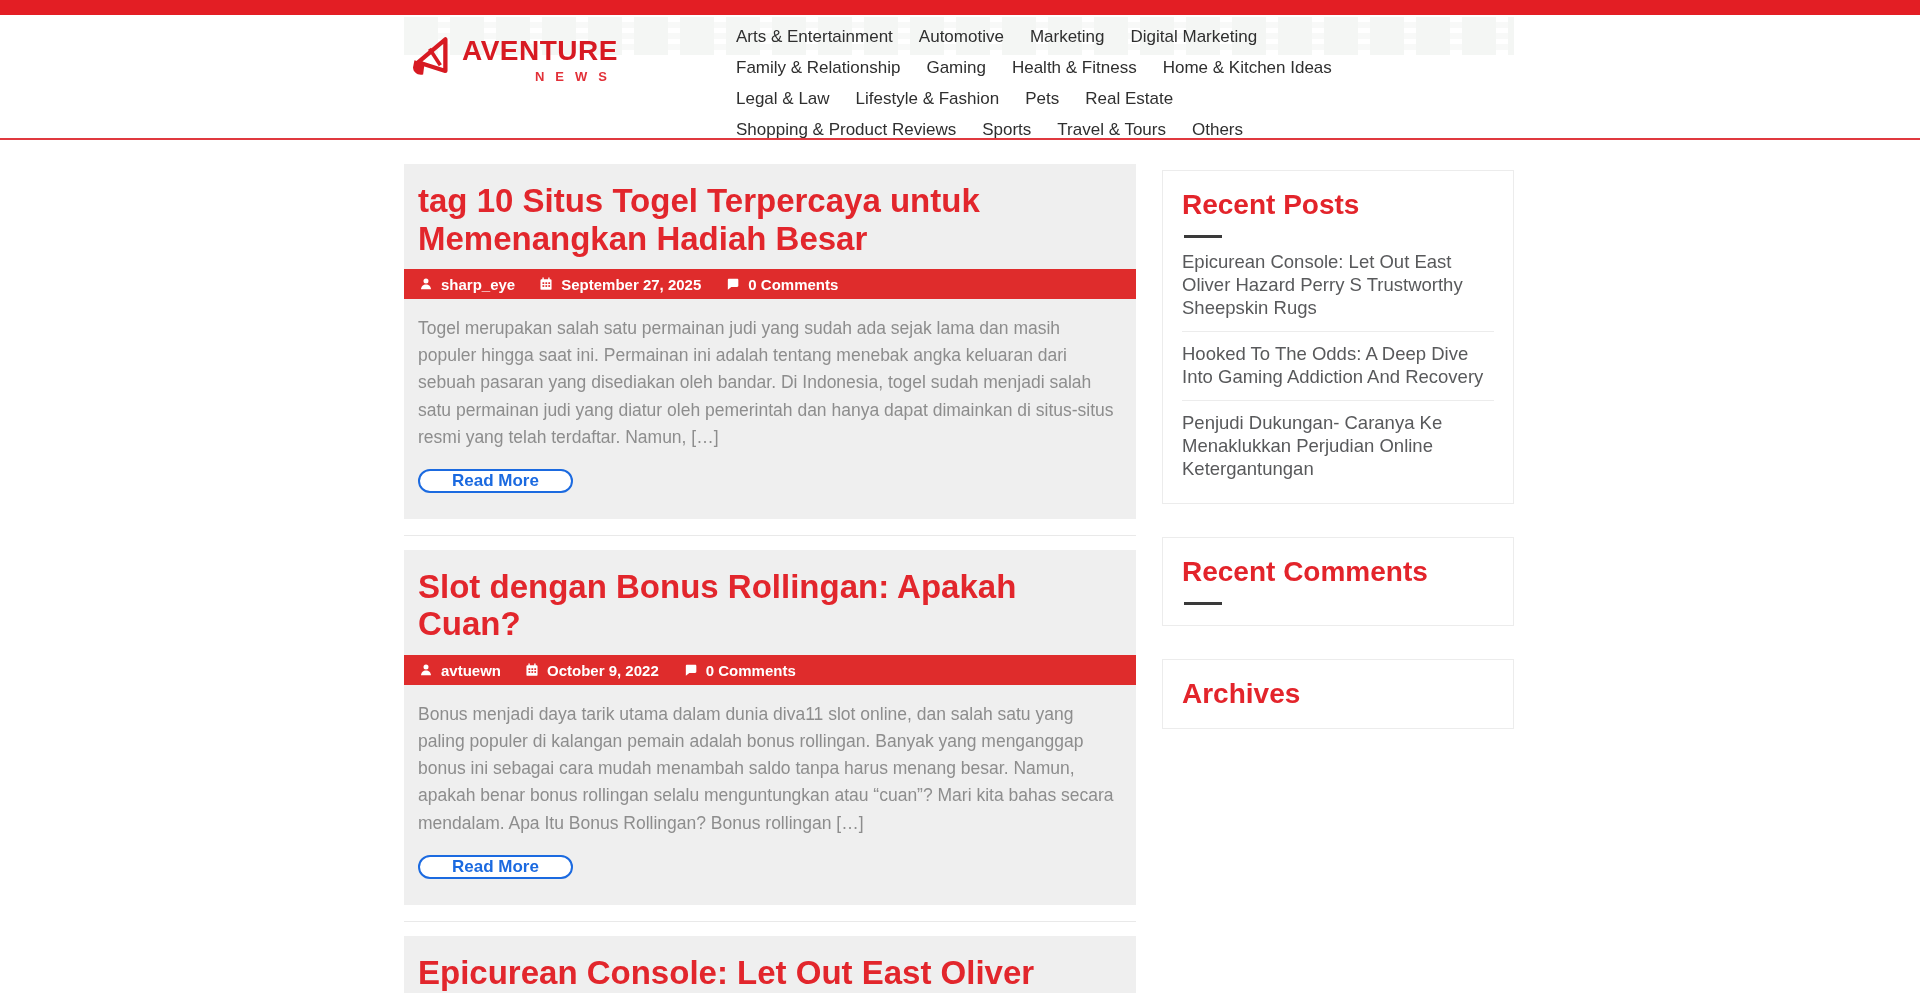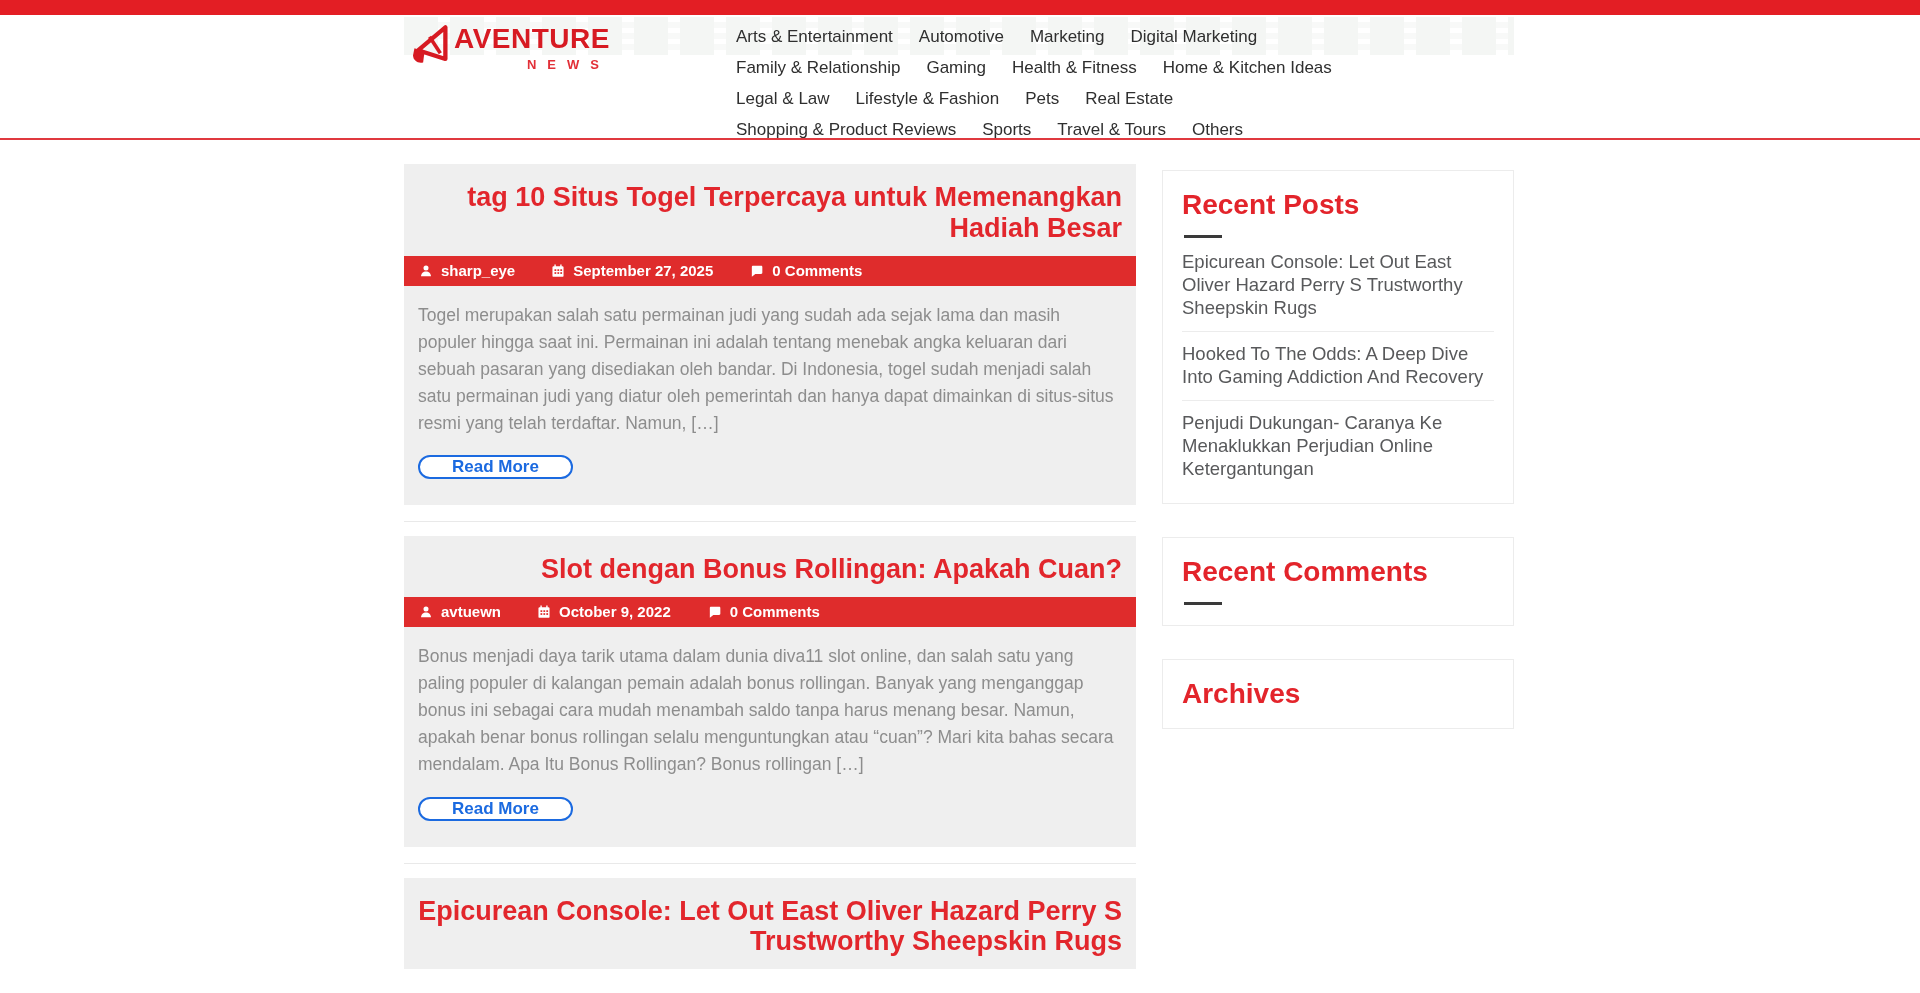--- a/index.html
+++ b/index.html
@@ -8,36 +8,36 @@
 
   
   .topbar { height:15px; background:#e31e24; }
   .header { position:relative; height:125px; background:#fff; border-bottom:2px solid #e0393f; }
   .header-inner { position:relative; width:1110px; margin-left:404px; height:100%; }
   .watermark { position:absolute; left:0; top:2px; width:1110px; height:38px; opacity:.6;
     background:
       repeating-linear-gradient(90deg, #eef1ee 0 34px, rgba(0,0,0,0) 34px 46px),
       repeating-linear-gradient(0deg, rgba(0,0,0,0) 0 5px, #f4f6f4 5px 11px);
   }
-  .logo { position:absolute; left:4px; top:6px; display:flex; align-items:center; cursor:pointer; }
+  .logo { position:absolute; left:4px; top:18px; display:flex; align-items:center; gap:8px; cursor:pointer; }
   .logo-title { color:#d71a22; font-weight:bold; font-size:28px; letter-spacing:.5px; line-height:1; }
   .logo-sub { color:#e23038; font-weight:bold; font-size:13px; letter-spacing:11px; text-align:right; margin-top:4px; padding-left:38px; }
   .nav { position:absolute; left:332px; top:6px; }
   .nav-row { display:flex; gap:26px; height:31px; align-items:center; }
   .nav-link { font-size:17px; color:#2f2f2f; cursor:pointer; white-space:nowrap; }
 
   
   .main { display:flex; width:1110px; margin-left:404px; padding-top:24px; gap:26px; }
   .content { width:732px; }
   .sidebar { width:352px; margin-top:6px; }
 
   
   .post-card { background:#efefef; }
-  .post-title { color:#e2262c; font-weight:bold; font-size:27px; line-height:1.14; padding:18px 14px 12px; cursor:pointer;text-align:right; }
-  .meta { background:#df2c2c; color:#fff; height:30px; display:flex; align-items:center; gap:36px; padding:0 15px; font-size:15px; font-weight:bold; }
+  .post-title { color:#e2262c; font-weight:bold; font-size:33px; line-height:1.14; padding:18px 14px 12px; cursor:pointer; }
+  .meta { background:#df2c2c; color:#fff; height:30px; display:flex; align-items:center; gap:24px; padding:0 15px; font-size:15px; font-weight:bold; }
   .meta-item { display:flex; align-items:center; gap:8px; }
   .meta-item svg { display:block; }
   .excerpt { color:#8d8d8d; font-size:17.5px; line-height:1.55; padding:16px 14px 2px; }
   .read-more { display:inline-block; margin:16px 14px 26px; background:#fff; border:2px solid #1b6ae0;
                color:#1b6ae0; font-weight:bold; font-size:17px; font-family:inherit;
                padding:0 32px; border-radius:26px; cursor:pointer; }
   .post-sep { border:none; border-top:1px solid #e9e9e9; margin:16px 0 14px; }
 
   
   .widget { background:#fff; border:1px solid #ececec; padding:18px 19px; margin-bottom:33px; }

